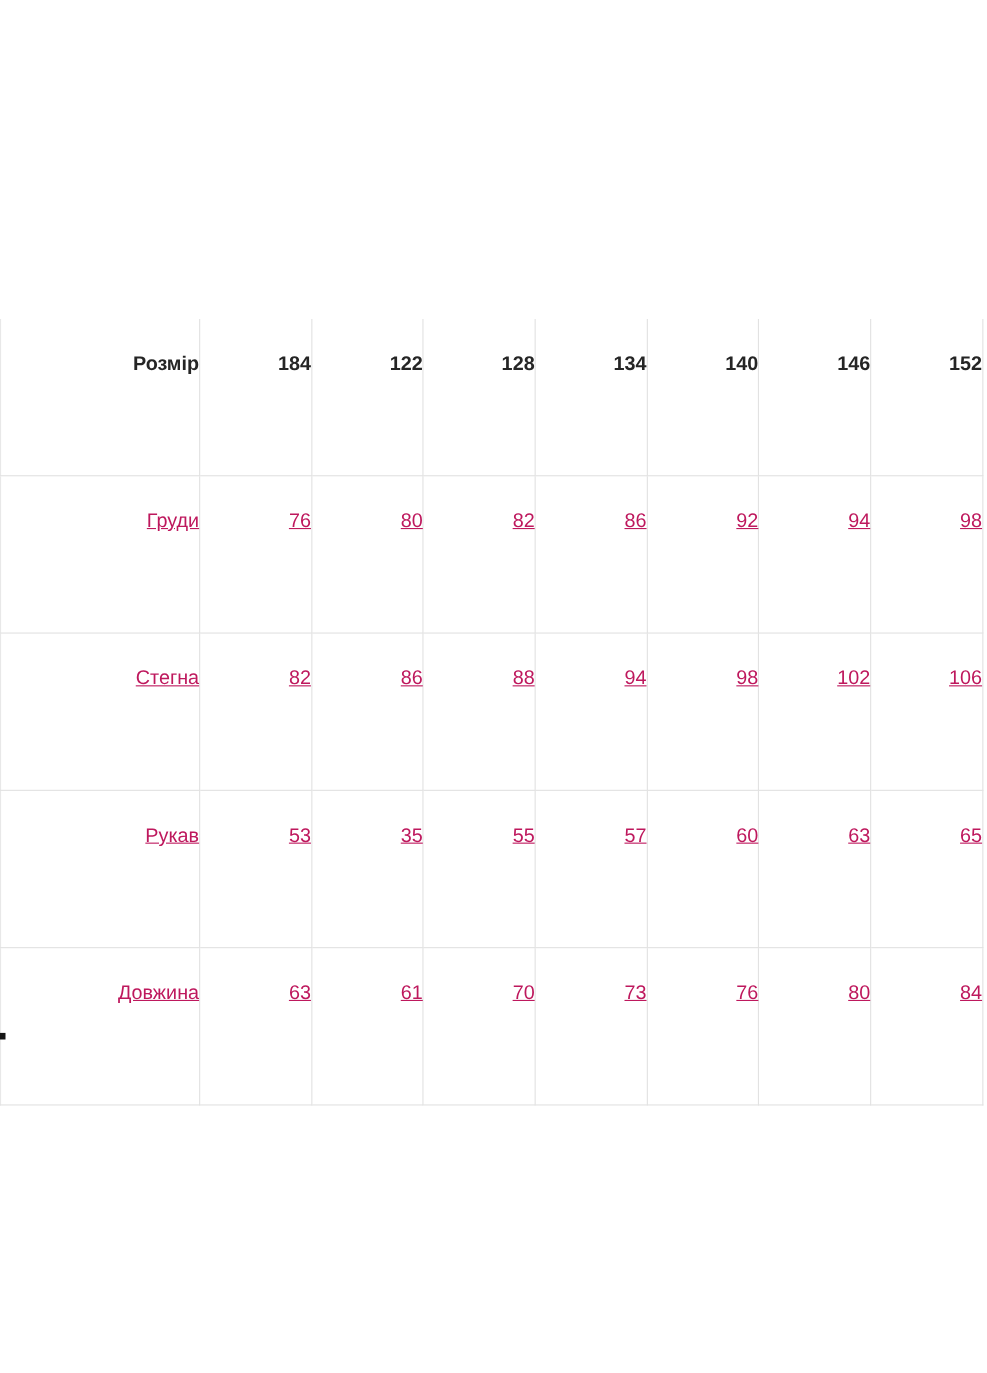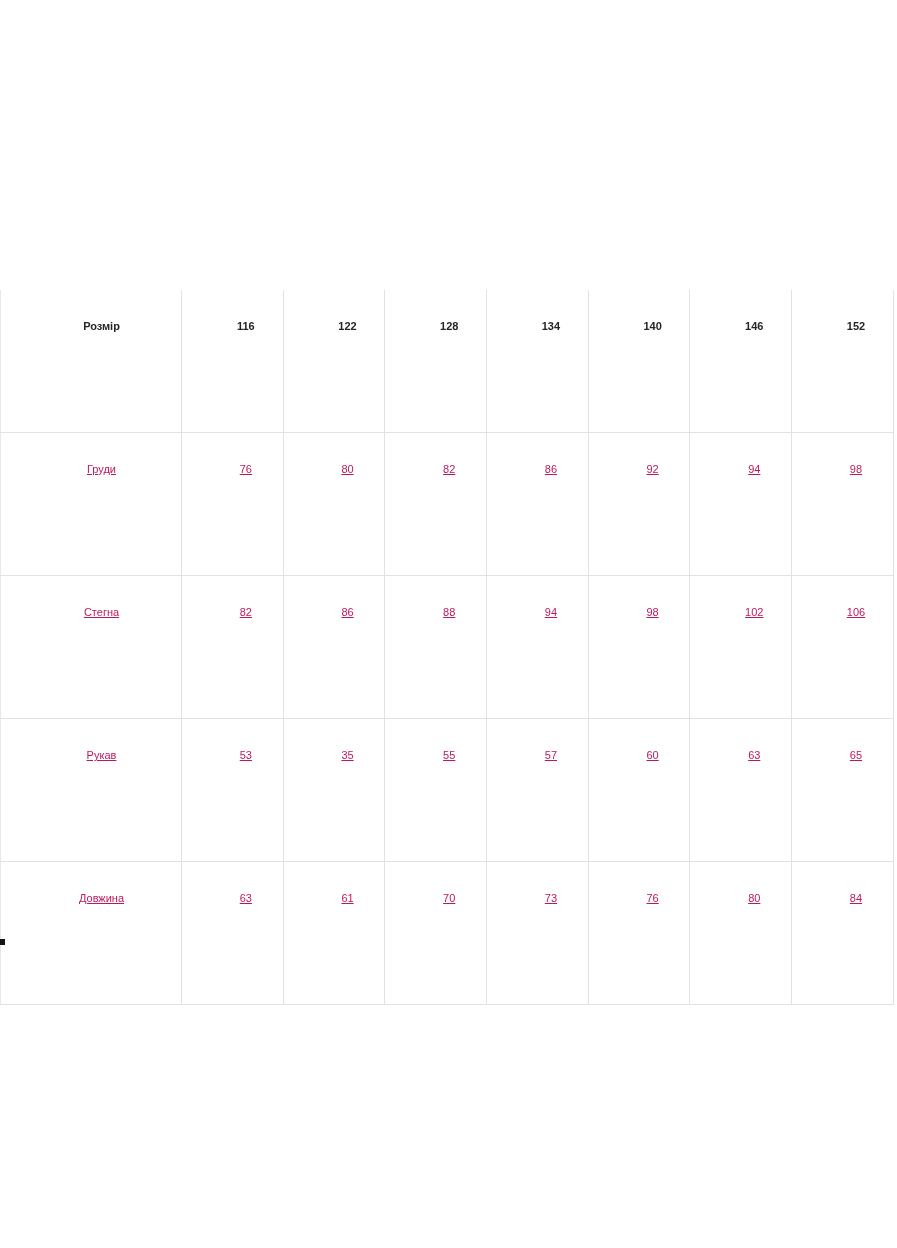--- a/index.html
+++ b/index.html
@@ -33,23 +33,23 @@
   table.size-chart col.label-col { width: 181px; }
   table.size-chart col.size-col  { width: 101.7px; }
 
   table.size-chart th,
   table.size-chart td {
     height: 112px;
     vertical-align: top;
     padding: 30px 0 0 0;
     border-right: 1px solid #e2e2e2;
     border-bottom: 1px solid #e2e2e2;
-    font-size: 11px;
+    font-size: 18px;
     line-height: 1.2;
-    text-align: center;
+    text-align: right;
     background: #ffffff;
   }
 
   table.size-chart th:first-child,
   table.size-chart td:first-child {
     border-left: 1px solid #e8e8e8;
     padding-left: 21px;
   }
 
   table.size-chart th:not(:first-child),
@@ -93,21 +93,21 @@
         <col class="size-col">
         <col class="size-col">
         <col class="size-col">
       <col class="size-col">
         <col class="size-col">
         <col class="size-col">
     </colgroup>
     <thead>
       <tr>
         <th>Розмір</th>
-        <th>116</th>
+        <th>184</th>
         <th>122</th>
         <th>128</th>
         <th>134</th>
         <th>140</th>
         <th>146</th>
         <th>152</th>
       </tr>
     </thead>
     <tbody>
       <tr>

